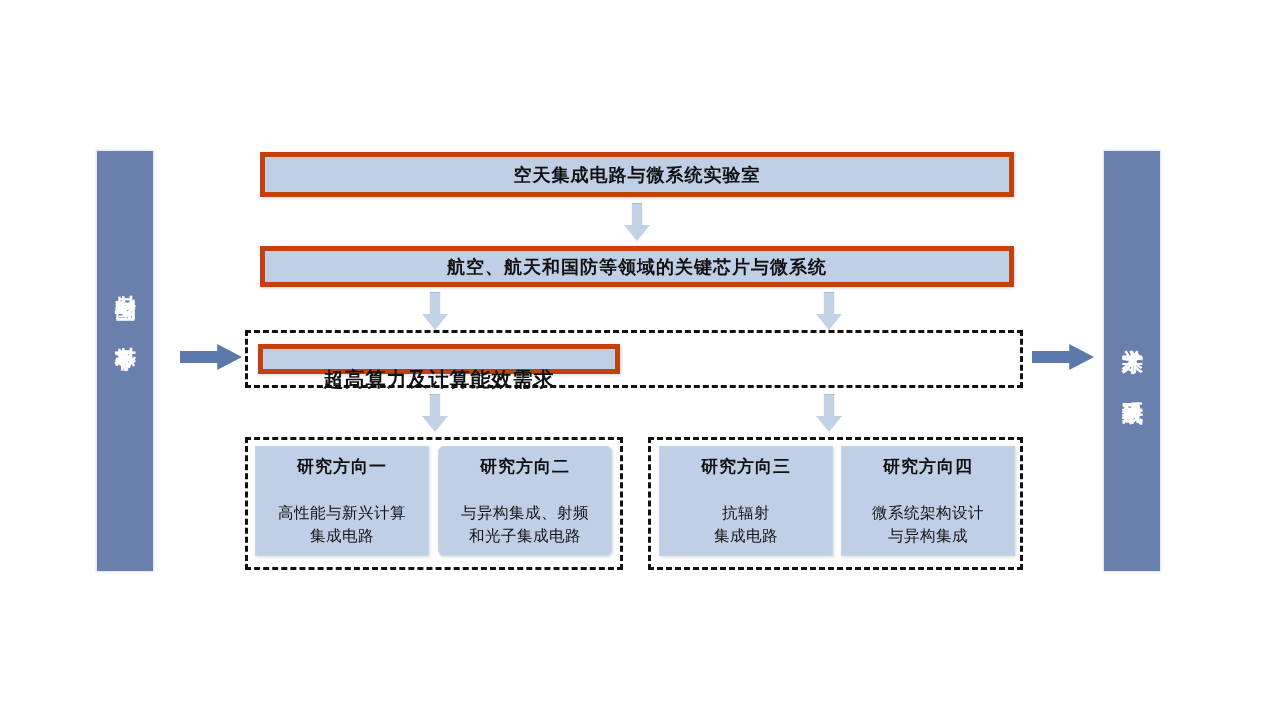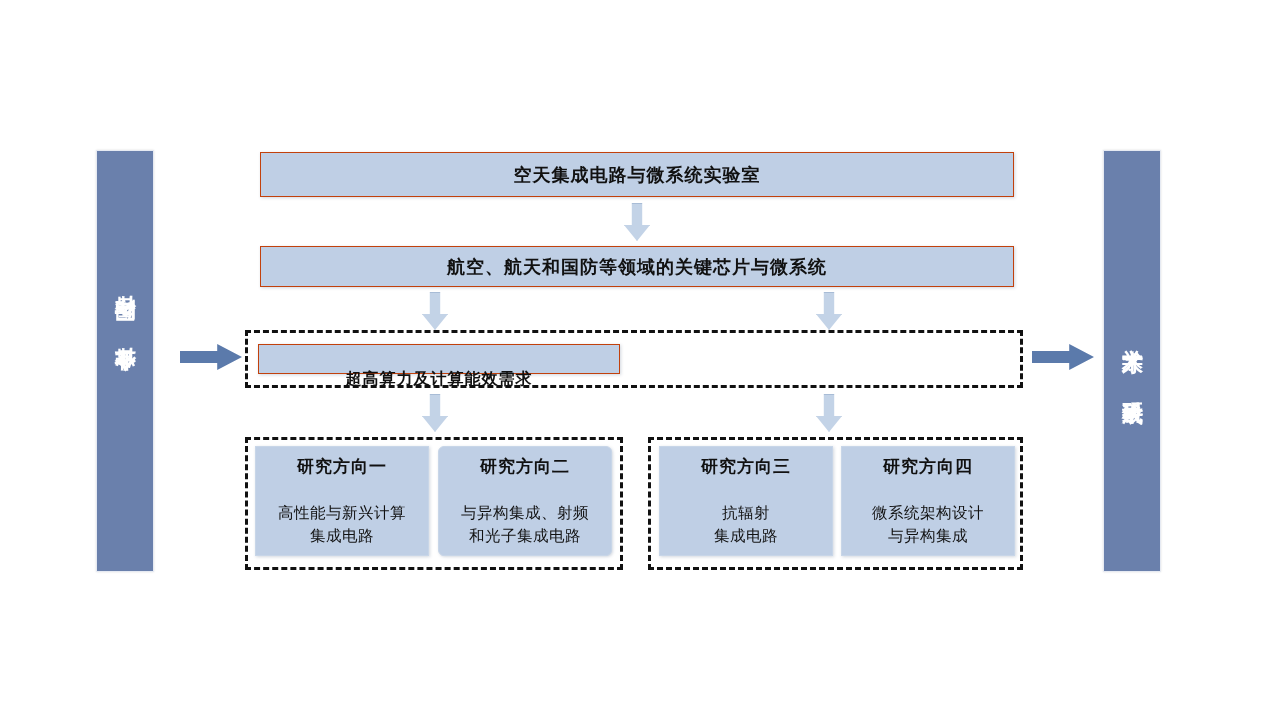--- a/index.html
+++ b/index.html
@@ -56,41 +56,41 @@
     height: 26px;
     clip-path: polygon(0% 27%, 60% 27%, 60% 0%, 100% 50%, 60% 100%, 60% 73%, 0% 73%);
   }
   #arrow-left-in  { left: 180px;  top: 344px; }
   #arrow-right-out{ left: 1032px; top: 344px; }
 
   
   .lbox {
     position: absolute;
     background: #BFCFE5;
-    border: 1px solid #c2410c;
+    border: 5px solid #c2410c;
     box-shadow: 1px 1px 3px rgba(80,100,130,0.25);
     display: flex;
     flex-direction: column;
     align-items: center;
     justify-content: center;
     box-sizing: border-box;
     color: #111111;
   }
   .lbox .ttl {
     font-weight: bold;
     font-size: 18px;
     letter-spacing: 1px;
   }
 
   #box-lab      { left: 260px; top: 152px; width: 754px; height: 45px; }
   #box-domain   { left: 260px; top: 246px; width: 754px; height: 41px; }
 
   #box-need-1 { left: 258px; top: 344px; width: 362px; height: 30px; }
   #box-need-2 { left: 648px; top: 344px; width: 362px; height: 30px; }
-  .need-label { font-weight: bold; font-size: 16px; letter-spacing: 1px; margin-top: 41px; }
+  .need-label { font-weight: bold; font-size: 20px; letter-spacing: 1px; margin-top: 41px; }
 
   
   .dashed {
     position: absolute;
     border: 3px dashed #111111;
     box-sizing: border-box;
     background: transparent;
   }
   #dash-needs   { left: 245px; top: 330px; width: 778px; height: 58px; }
   #dash-dir-left  { left: 245px; top: 437px; width: 378px; height: 133px; }

